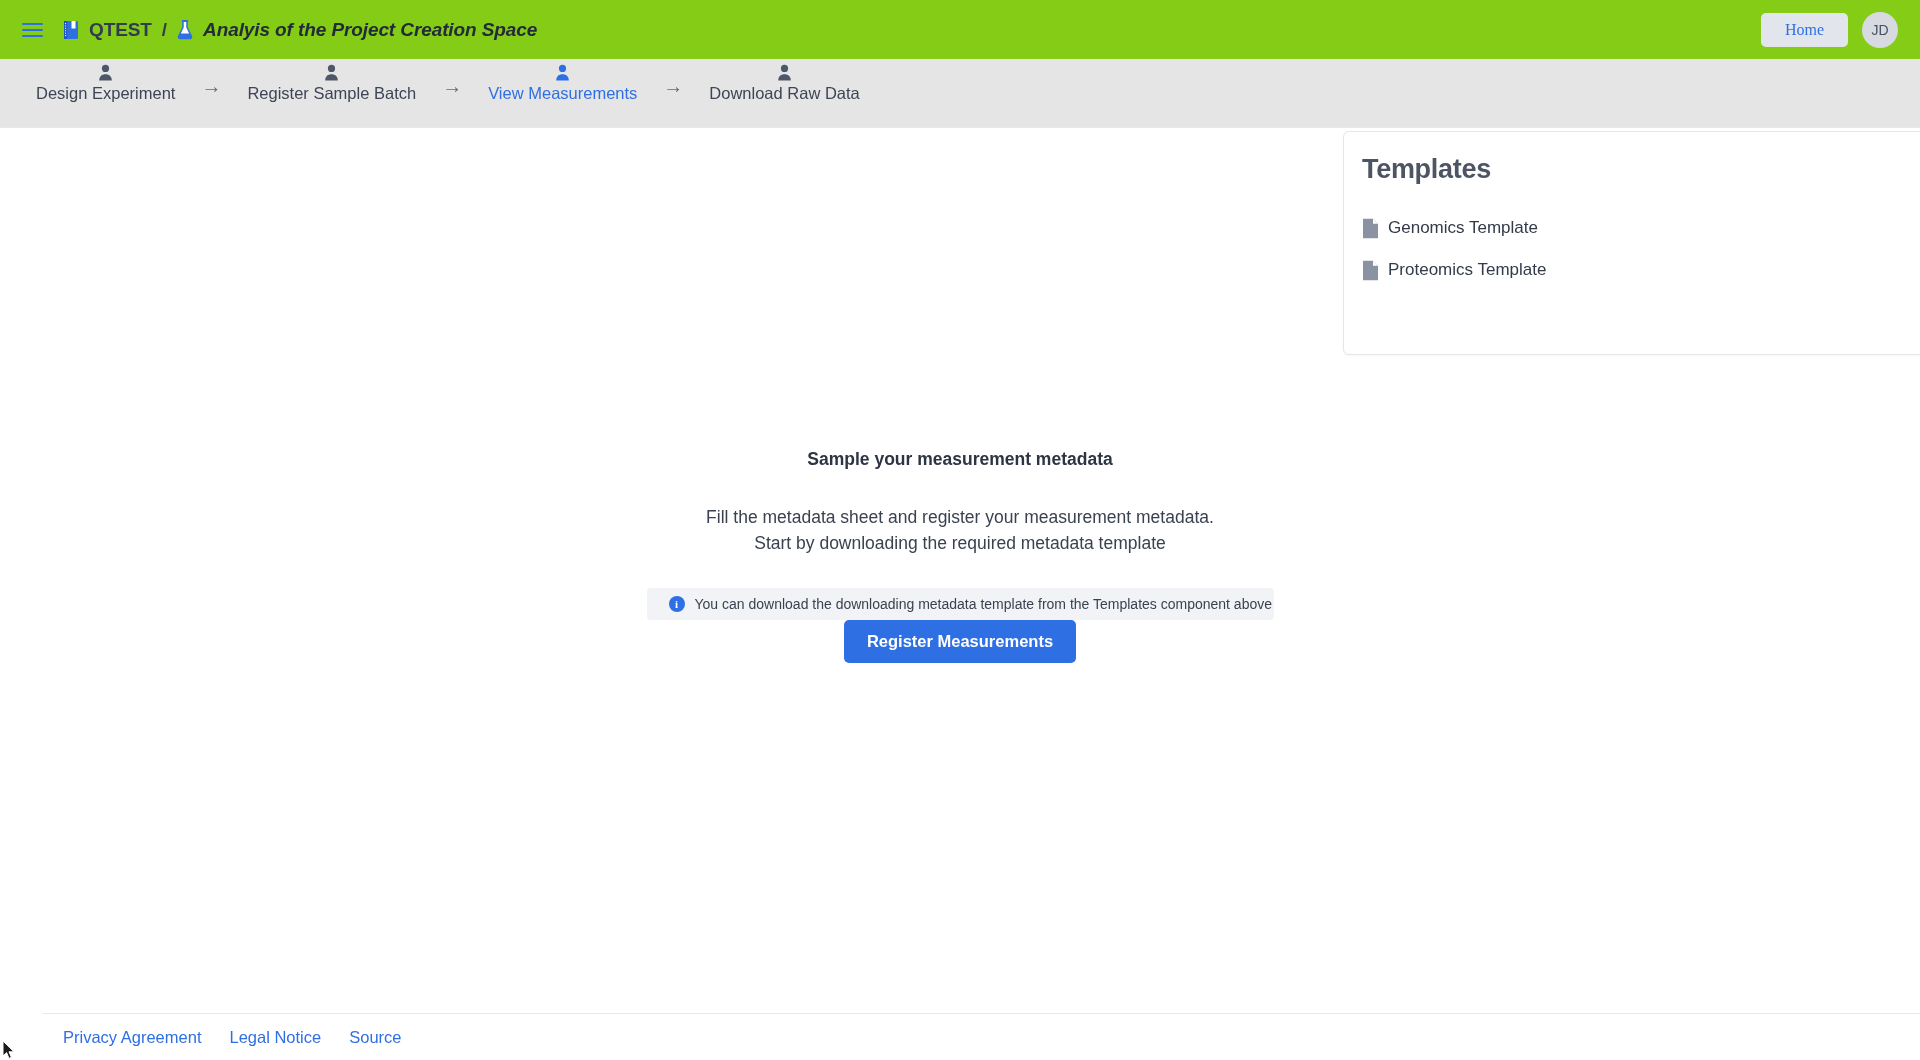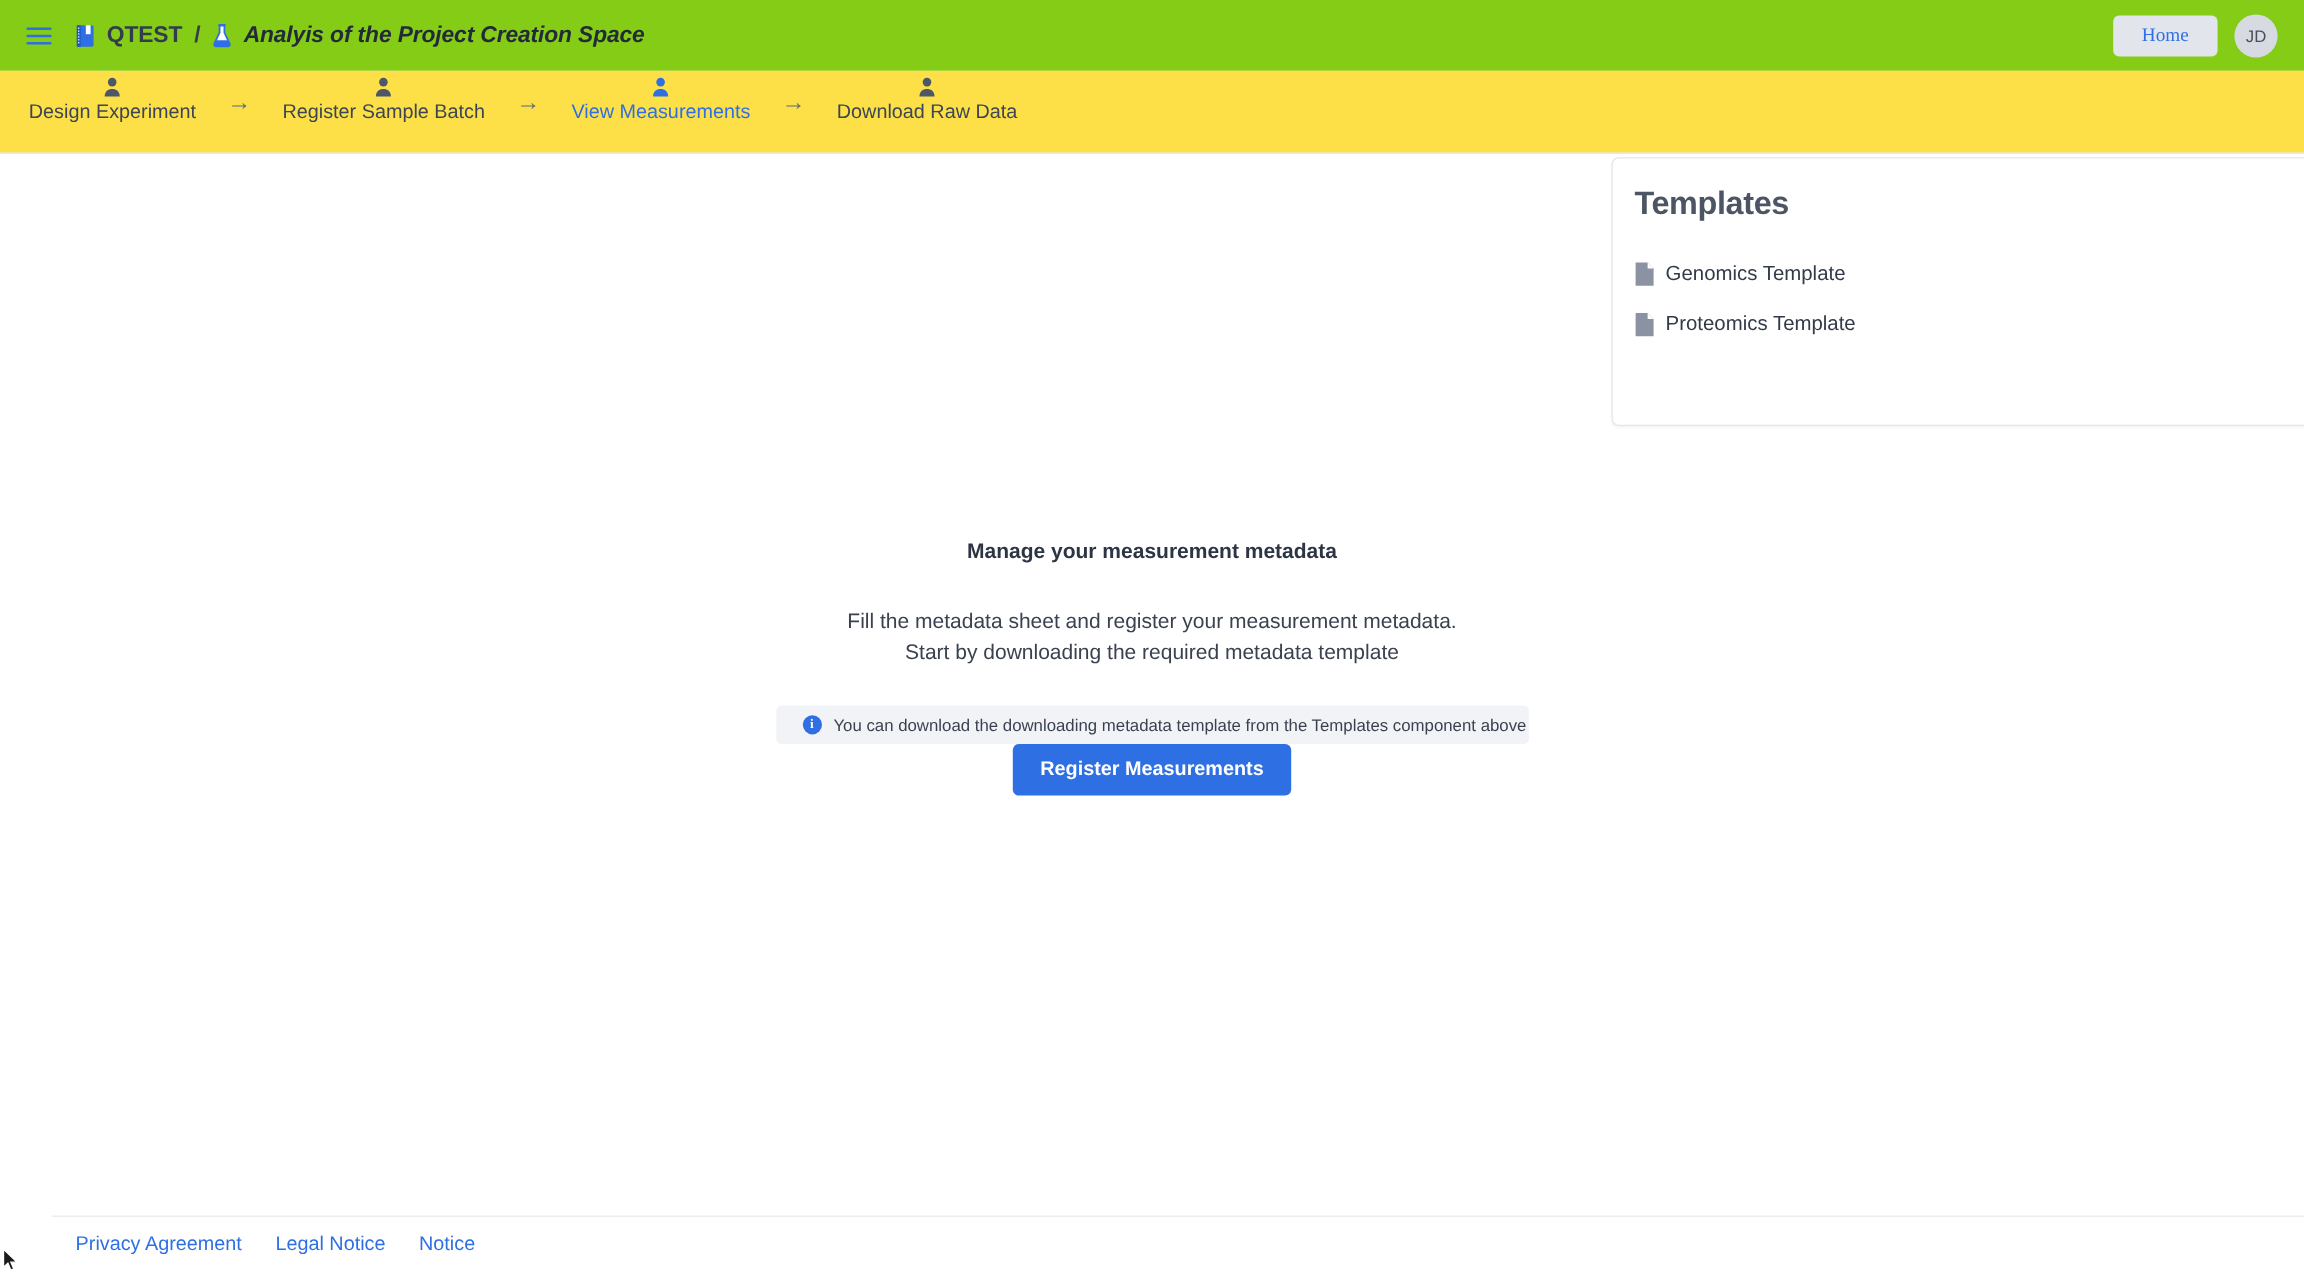--- a/index.html
+++ b/index.html
@@ -80,25 +80,25 @@
     font-size: 14px;
     cursor: pointer;
   }
 
   
   .steps-bar {
     position: absolute;
     top: 59px; left: 0;
     width: 1920px;
     height: 69px;
-    background: #fde047;
+    background: #e5e5e5;
     border-bottom: 1px solid #e7e8ec;
     display: flex;
     align-items: flex-start;
-    padding-left: 12px;
+    padding-left: 24px;
   }
   .step {
     display: flex;
     flex-direction: column;
     align-items: center;
     padding: 5px 12px 0 12px;
     cursor: pointer;
   }
   .step .person {
     width: 15px; height: 17px;
@@ -338,21 +338,21 @@
         <path d="M1.2 16.5 C1.2 12.2 4 10.2 7.5 10.2 C11 10.2 13.8 12.2 13.8 16.5 Z" fill="#4e5769"></path>
       </svg>
     </span>
     <span class="step-label">Download Raw Data</span>
   </div>
 </div>
 
 <div class="main-pane">
 
   <div class="center-block">
-    <div class="cb-title">Manage your measurement metadata</div>
+    <div class="cb-title">Sample your measurement metadata</div>
     <div class="cb-line">Fill the metadata sheet and register your measurement metadata.</div>
     <div class="cb-line">Start by downloading the required metadata template</div>
 
     <div class="info-banner">
       <span class="info-circle">i</span>
       <span class="info-text">You can download the downloading metadata template from the Templates component above</span>
     </div>
 
     <button class="register-btn">Register Measurements</button>
   </div>
@@ -380,18 +380,18 @@
       </svg>
     </span>
     <span class="tname">Proteomics Template</span>
 
   </div>
 </div>
 
 <div class="footer">
   <a>Privacy Agreement</a>
   <a>Legal Notice</a>
-  <a>Notice</a>
+  <a>Source</a>
 </div>
 
 <svg class="cursor" viewBox="0 0 14 20">
   <path d="M1 1 L1 16 L4.6 12.6 L7 18.4 L9.4 17.3 L7 11.8 L12 11.8 Z" fill="#1b1b1b" stroke="#ffffff" stroke-width="1"></path>
 </svg>
 
 </body></html>

